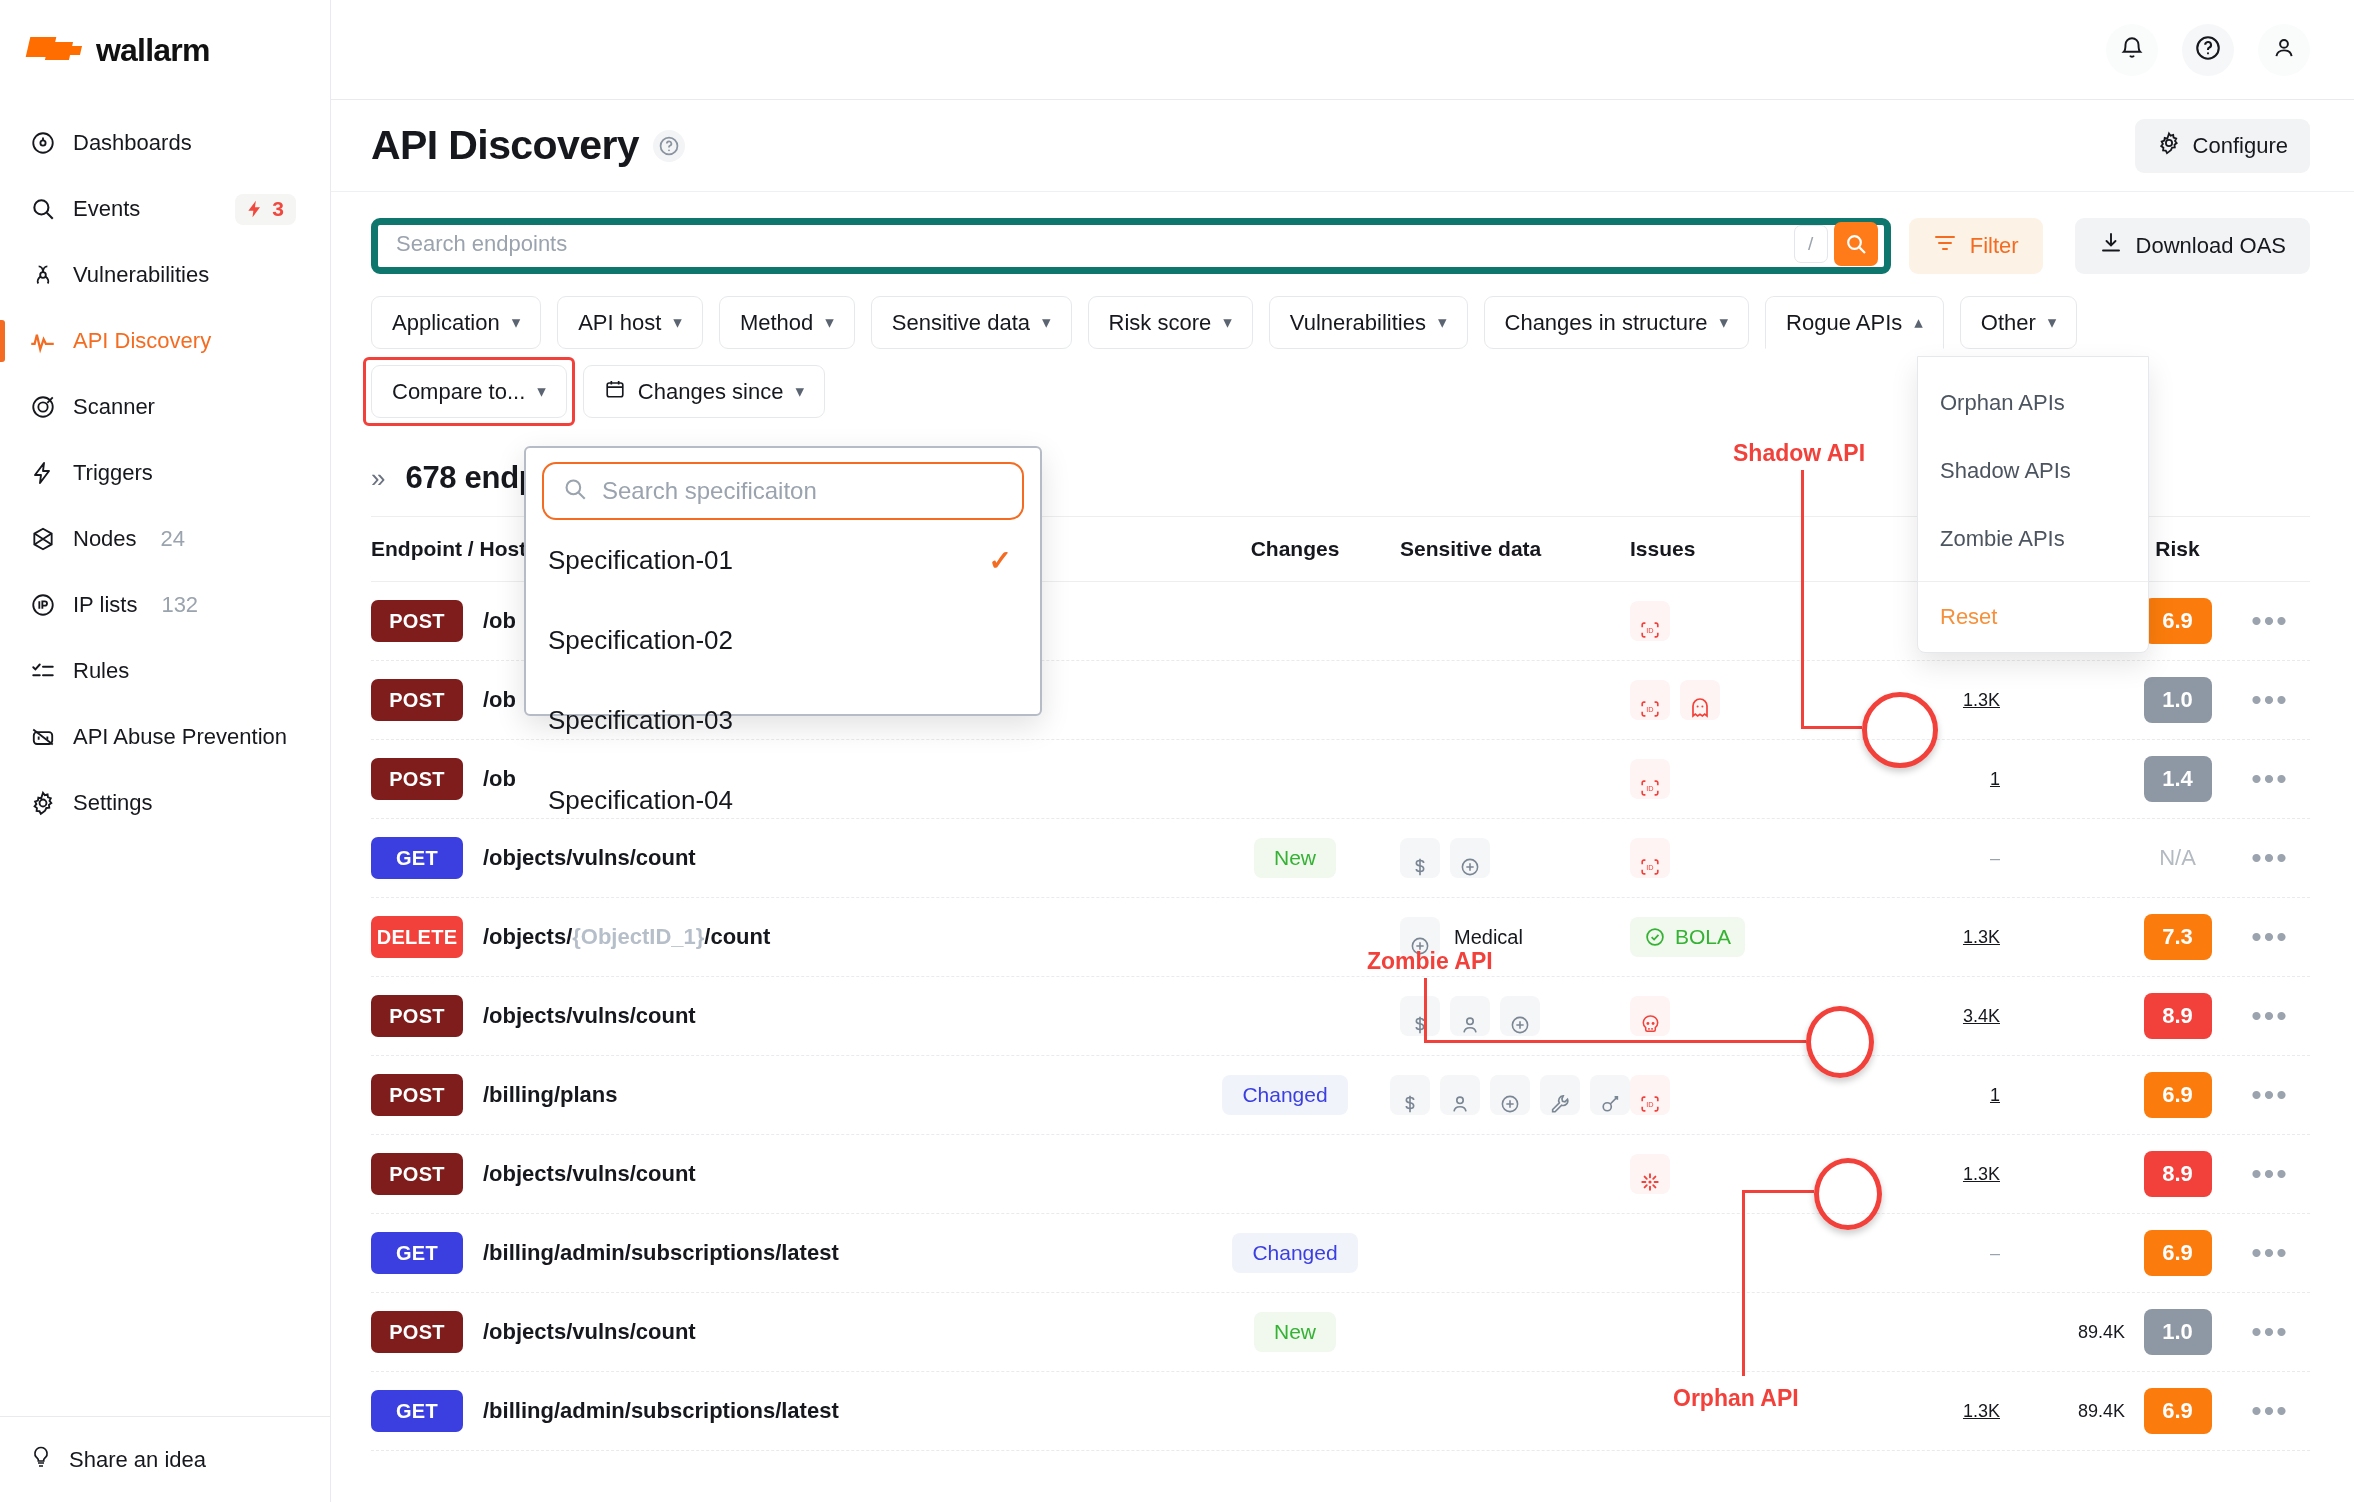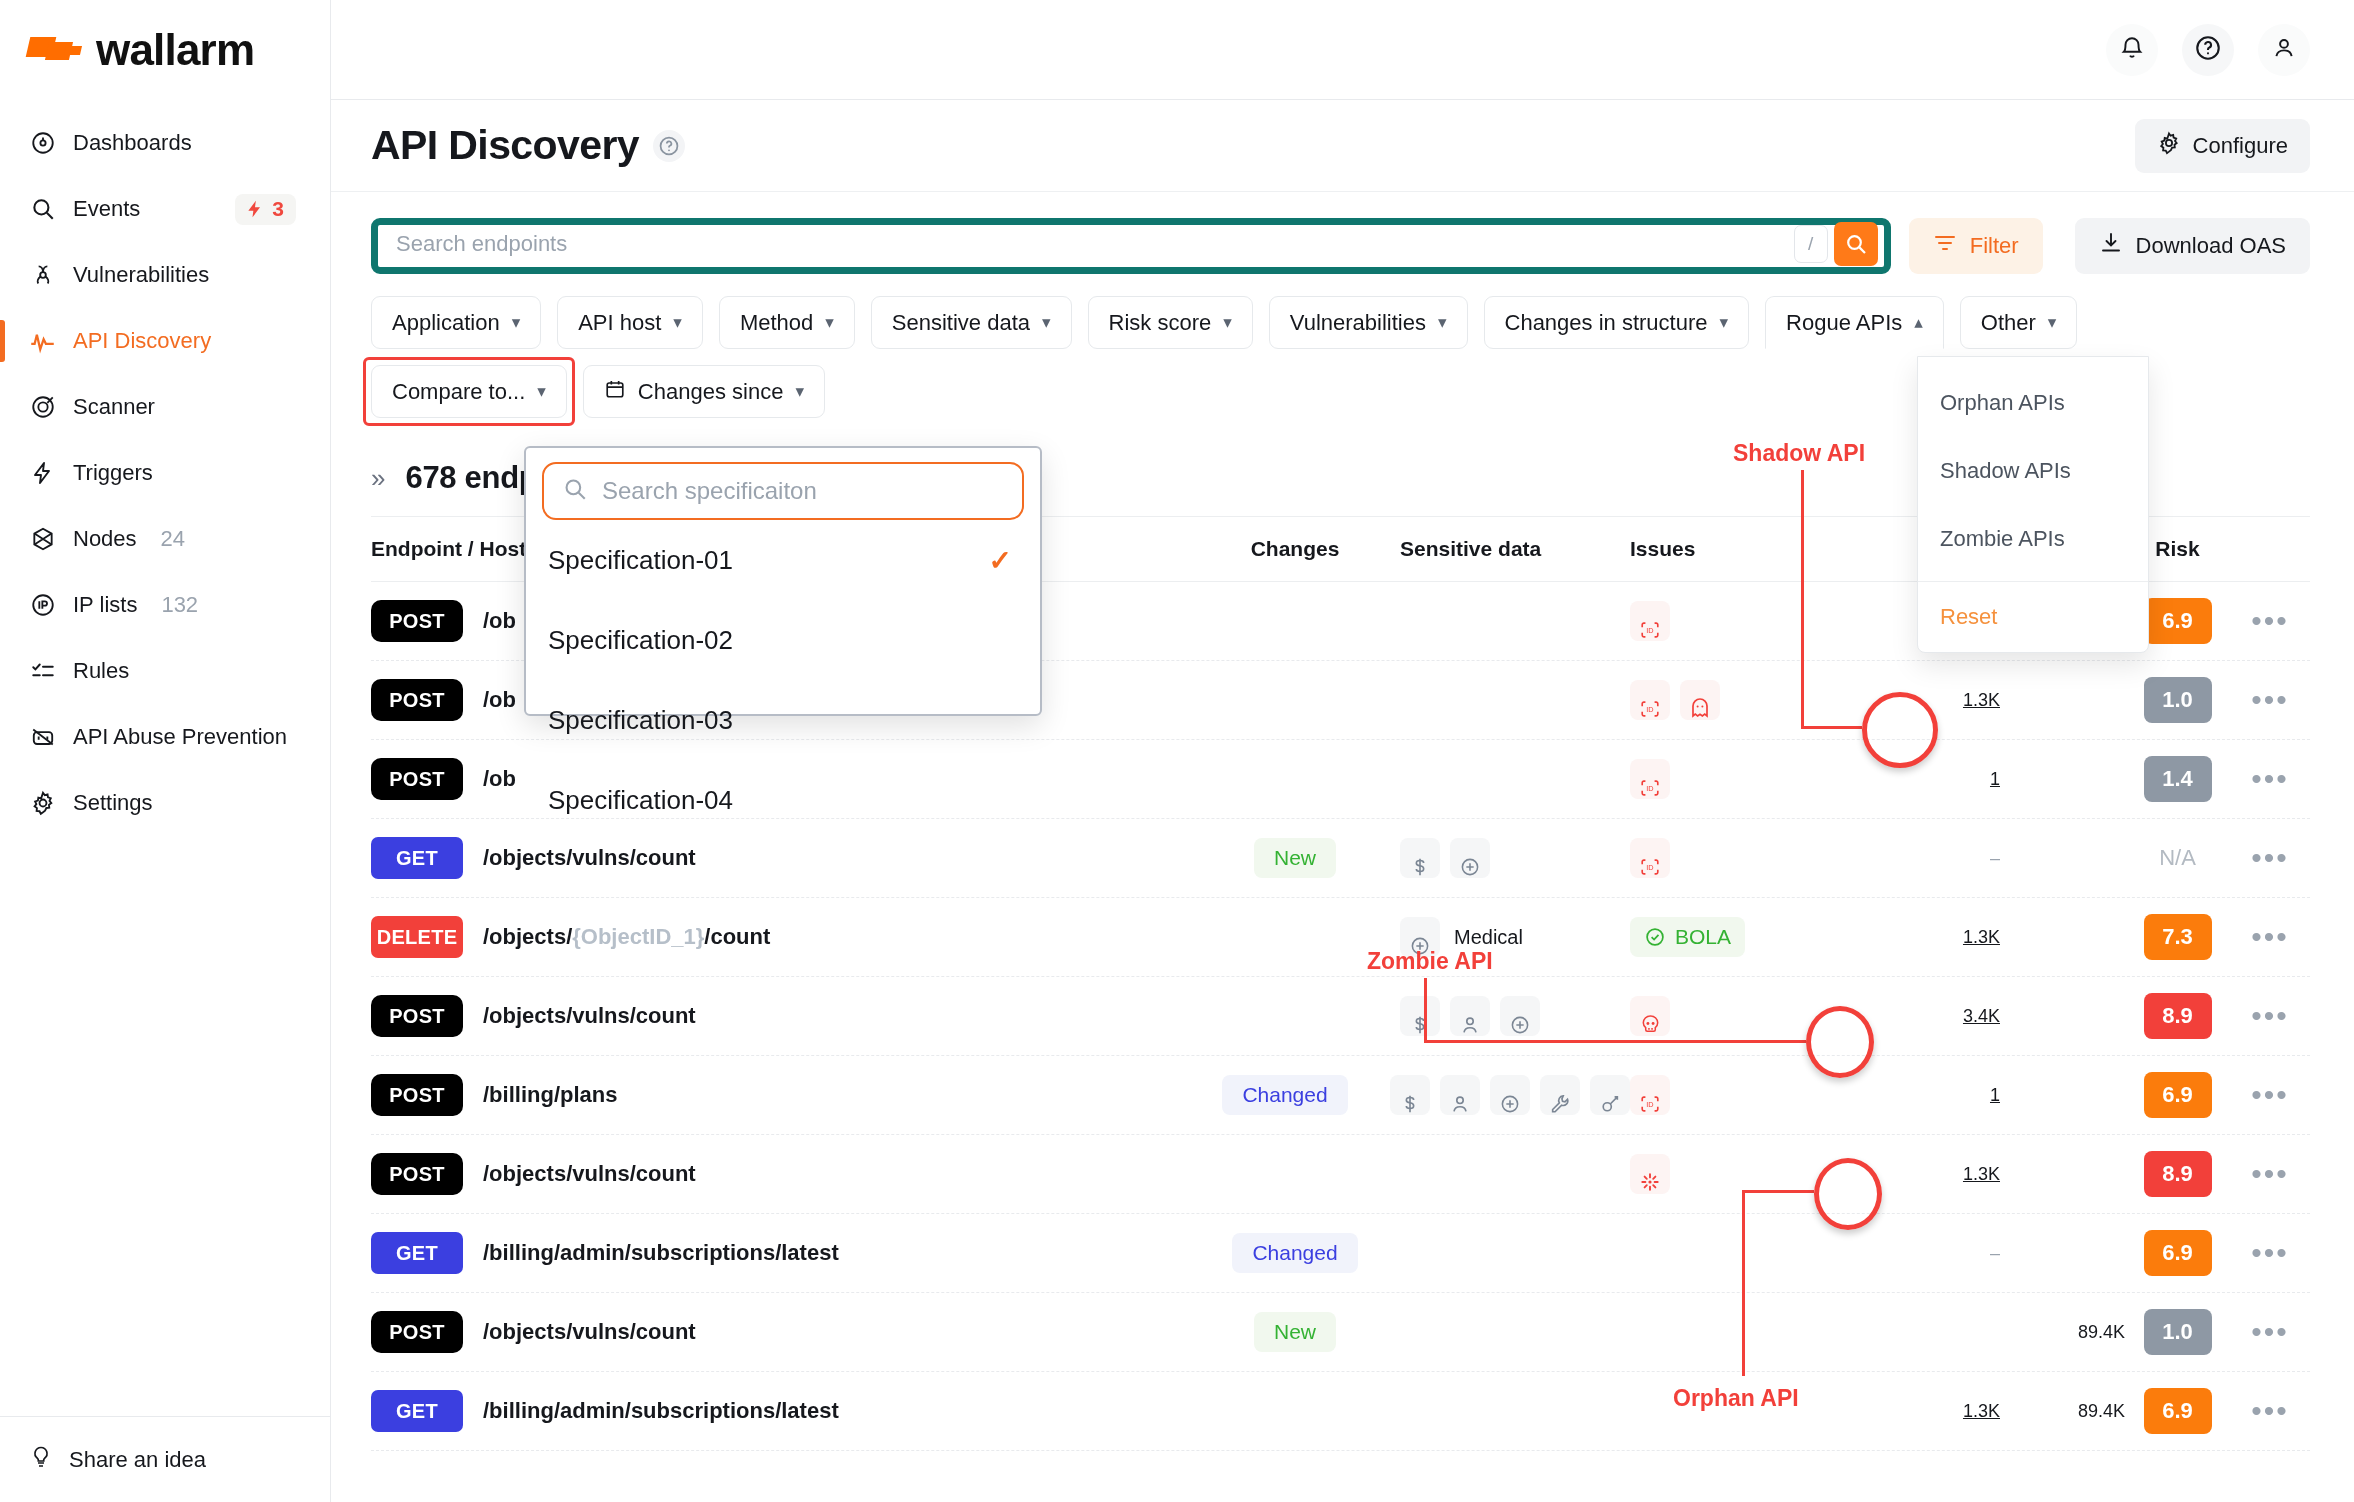--- a/index.html
+++ b/index.html
@@ -20,21 +20,21 @@
     display: flex; flex-direction: column;
     flex: 0 0 331px;
     position: relative;
   }
   .logo-row { height: 100px; display: flex; align-items: center; padding-left: 28px; gap: 14px; }
   .logo-mark { width: 54px; height: 34px; position: relative; }
   .logo-mark .bar { position: absolute; background: #ff6d00; }
   .logo-mark .b1 { left: 0; top: 4px; width: 26px; height: 20px; transform: skewX(-13deg); }
   .logo-mark .b2 { left: 19px; top: 9px; width: 24px; height: 18px; transform: skewX(-13deg); }
   .logo-mark .b3 { left: 37px; top: 13px; width: 16px; height: 9px; transform: skewX(-13deg); }
-  .logo-text { font-size: 44px; font-weight: 700; letter-spacing: -0.8px; color: #111; }
+  .logo-text { font-size: 32px; font-weight: 700; letter-spacing: -0.8px; color: #111; }
 
   .nav { margin-top: 10px; }
   .nav-item {
     display: flex; align-items: center; gap: 17px;
     height: 66px; padding-left: 29px; position: relative;
     font-size: 22px; color: #16181d; cursor: pointer;
   }
   .nav-item .ico { width: 27px; height: 27px; display: inline-flex; align-items: center; justify-content: center; flex: 0 0 27px; }
   .nav-item.active { color: #f36c21; font-weight: 400; }
   .nav-item.active::before {
@@ -164,21 +164,21 @@
   .c-reqs   { flex: 0 0 145px; text-align: right; display: flex; justify-content: flex-end; }
   .c-hits   { flex: 0 0 125px; text-align: right; display: flex; justify-content: flex-end; }
   .c-risk   { flex: 0 0 105px; display: flex; justify-content: center; }
   .c-menu   { flex: 0 0 80px; display: flex; justify-content: center; }
 
   .method {
     width: 92px; height: 42px; border-radius: 7px;
     display: inline-flex; align-items: center; justify-content: center;
     color: #fff; font-size: 20px; font-weight: 700; letter-spacing: .3px; flex: 0 0 92px;
   }
-  .m-post { background: #000000; border-radius: 10px; }
+  .m-post { background: #7f1d1d; }
   .m-get { background: #3b3fe0; }
   .m-delete { background: #f2403a; }
   .path { font-size: 22px; font-weight: 700; color: #16181d; white-space: nowrap; }
   .path .var { color: #b6bfc9; font-weight: 700; }
 
   .badge-new, .badge-changed {
     border-radius: 8px; padding: 8px 20px; font-size: 21px;
   }
   .badge-new { background: #f1f8ee; color: #34b233; }
   .badge-changed { background: #f1f3fb; color: #3b3fe0; }

